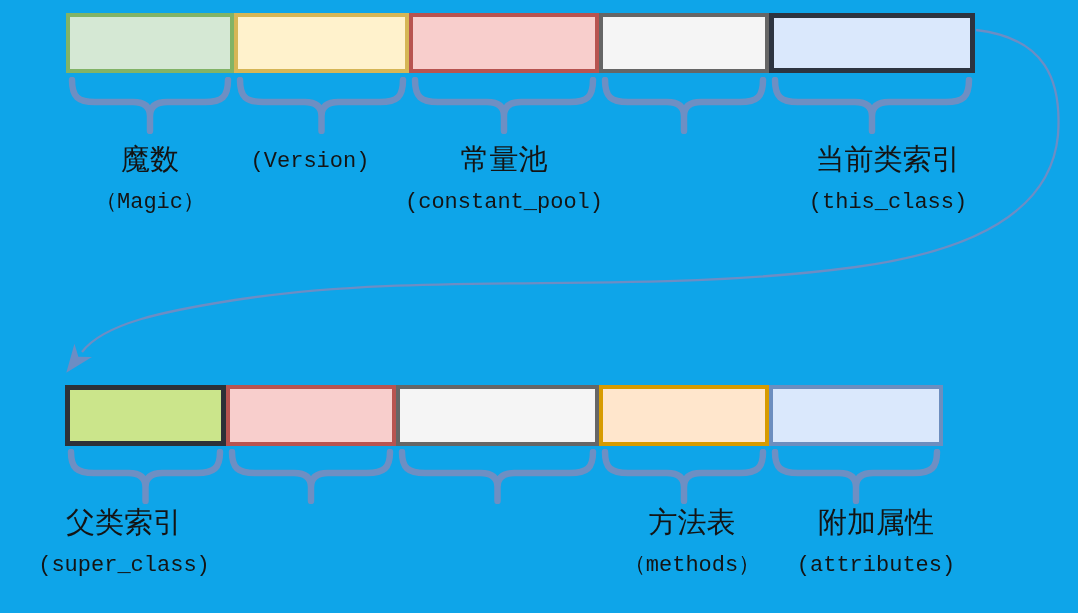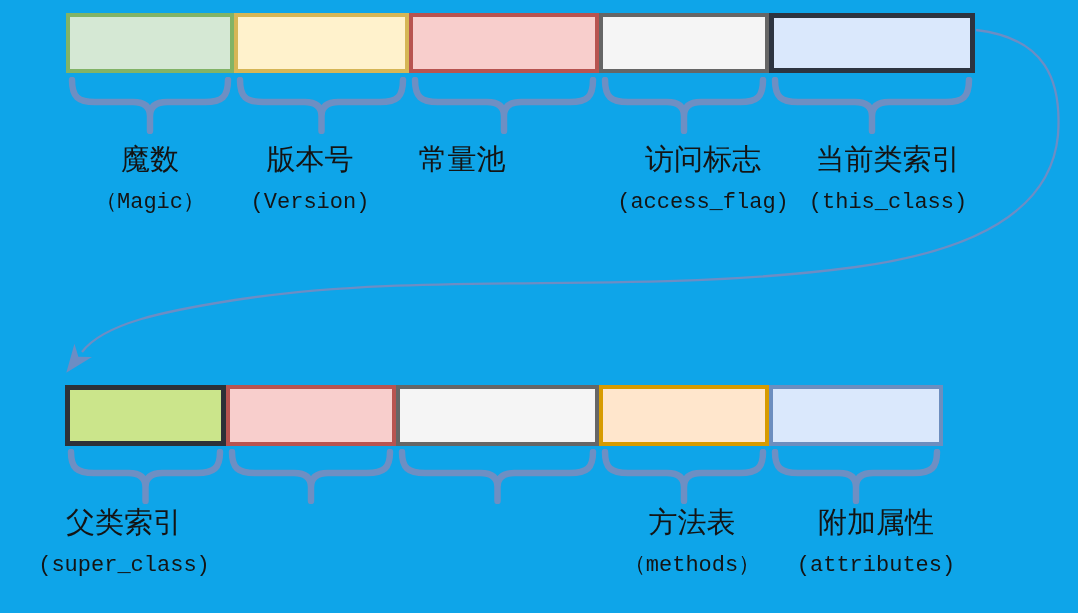--- a/index.html
+++ b/index.html
@@ -103,29 +103,25 @@
       <svg width="170" height="55" viewBox="0 0 170 55">
         <path d="M 4 3 C 4 19, 10 24, 27 24 L 68 24 Q 85 24, 85 38 L 85 52 L 85 38 Q 85 24, 102 24 L 143 24 C 160 24, 166 19, 166 3" fill="none" stroke="#6e8fc3" stroke-width="6.5" stroke-linecap="round" stroke-linejoin="round"></path>
       </svg>
     </div>
 
   <div class="lbl row-top" style="left:150px">
     <div class="zh">魔数</div>
     <div class="en">（Magic）</div>
   </div>
   <div class="lbl row-top" style="left:310px">
-    <div class="zh">版本号</div>
     <div class="en">(Version)</div>
   </div>
-  <div class="lbl row-top" style="left:462px">
+  <div class="lbl row-top" style="left:504px">
     <div class="zh">常量池</div>
-  </div>
-  <div class="lbl row-top" style="left:703px">
-    <div class="zh">访问标志</div>
-    <div class="en">(access_flag)</div>
+    <div class="en">(constant_pool)</div>
   </div>
   <div class="lbl row-top" style="left:888px">
     <div class="zh">当前类索引</div>
     <div class="en">(this_class)</div>
   </div>
 
   <div class="lbl row-bottom" style="left:124px">
     <div class="zh">父类索引</div>
     <div class="en">(super_class)</div>
   </div>

